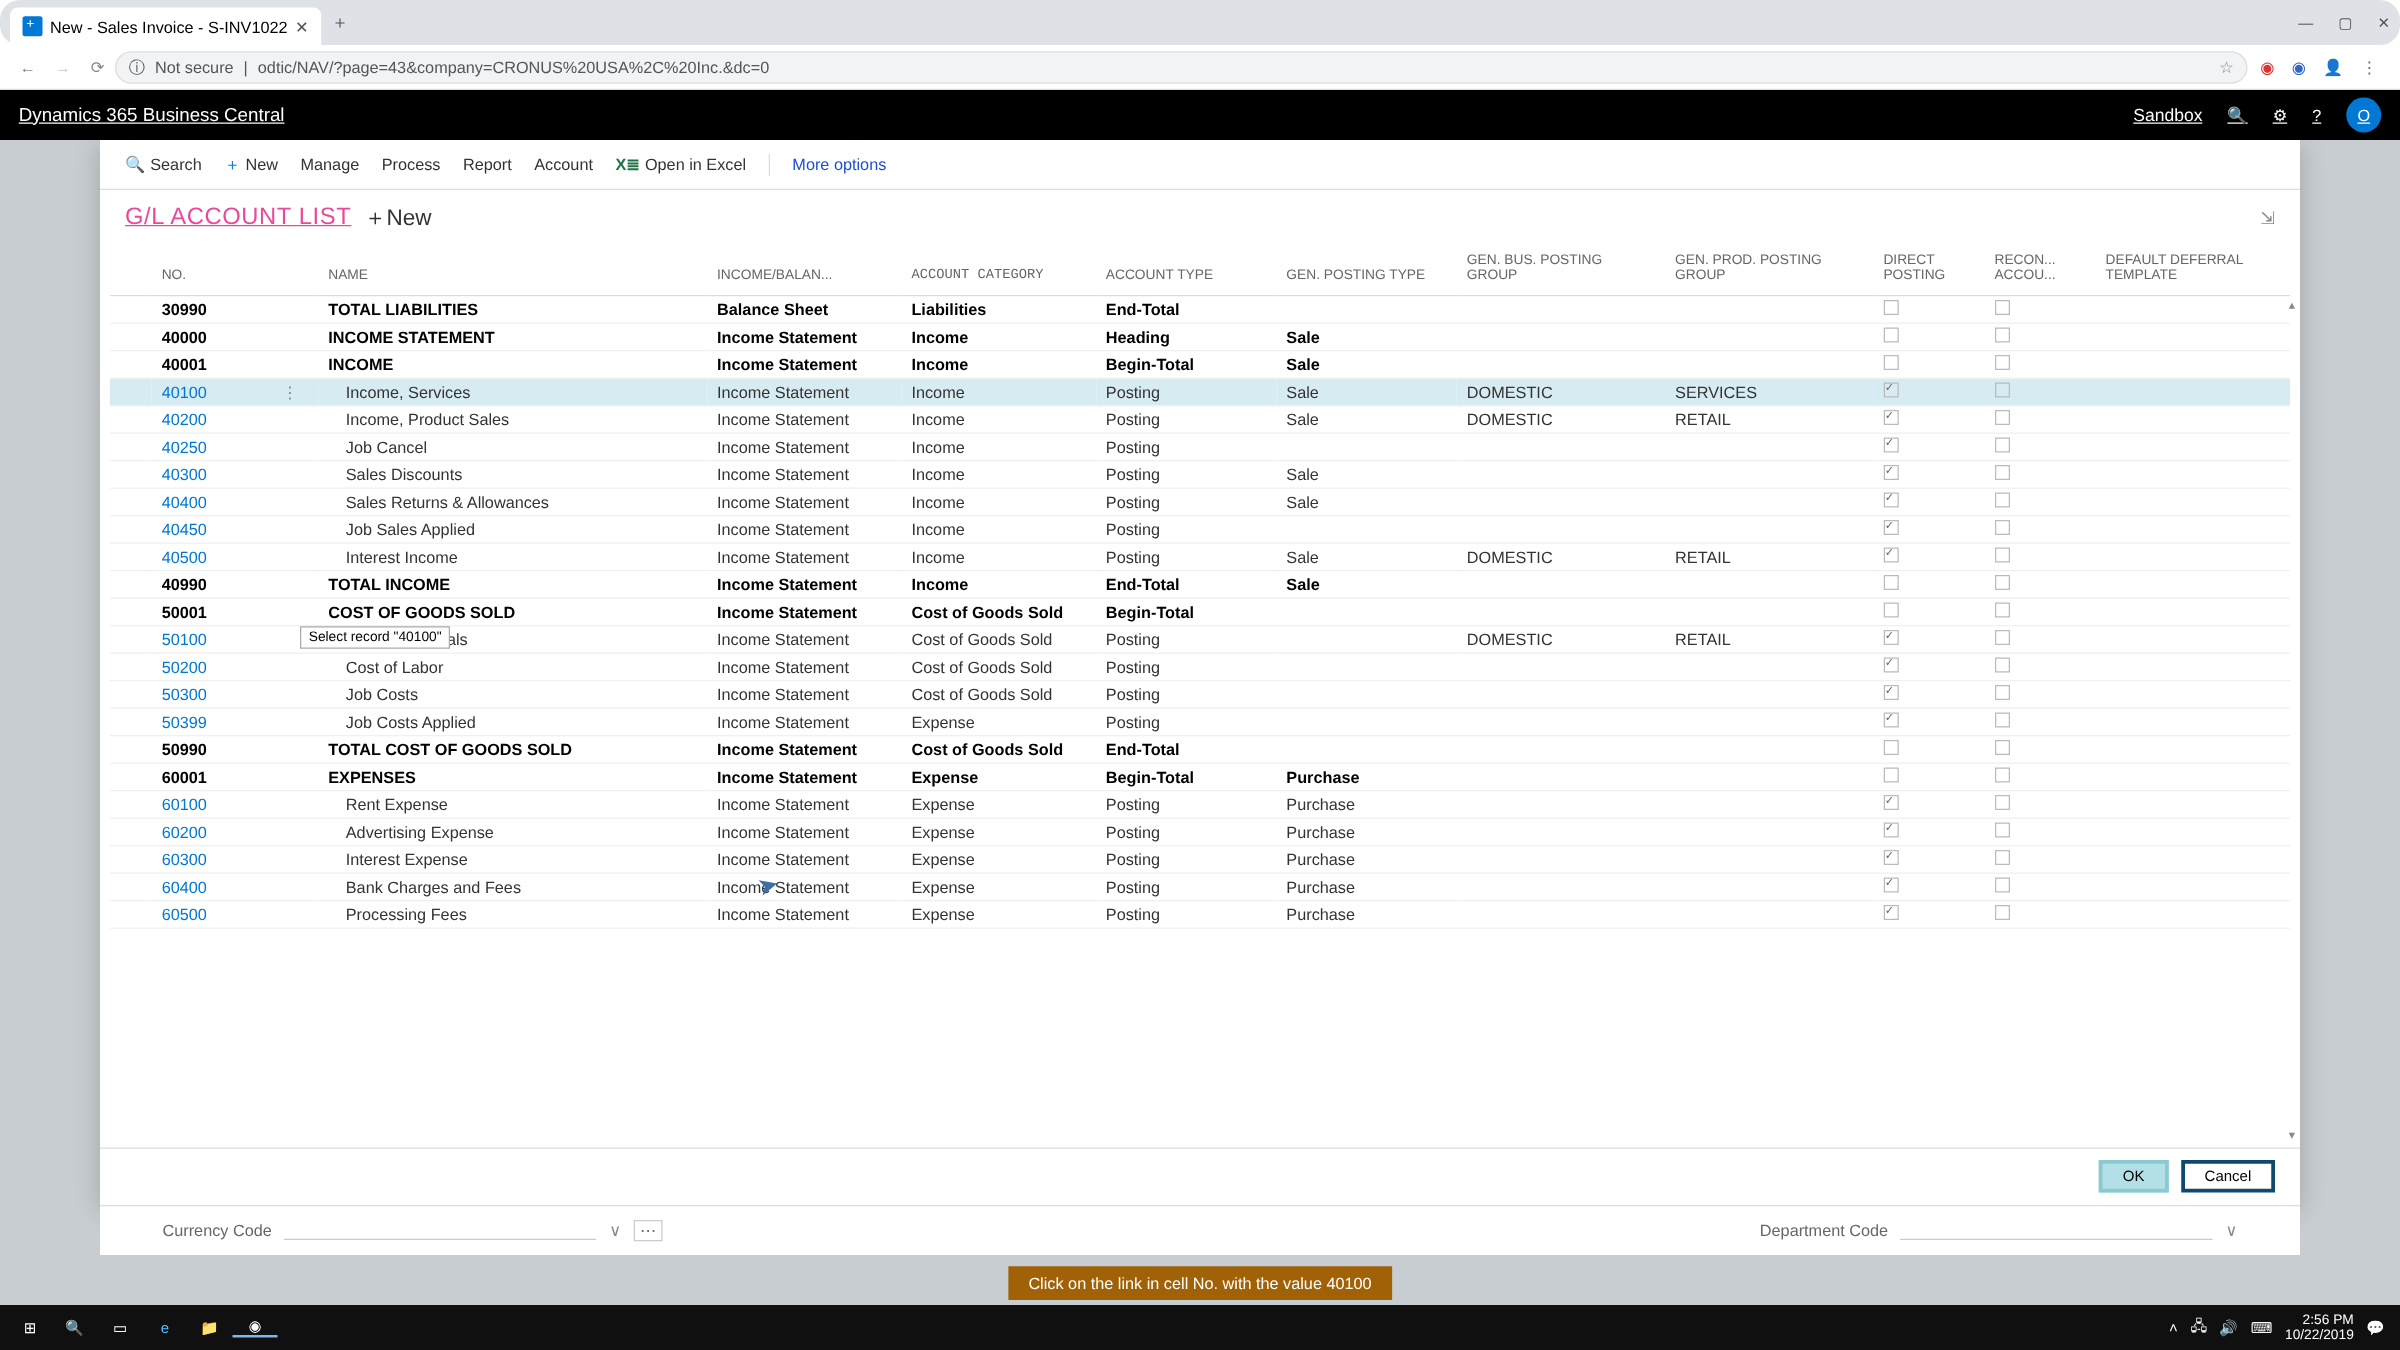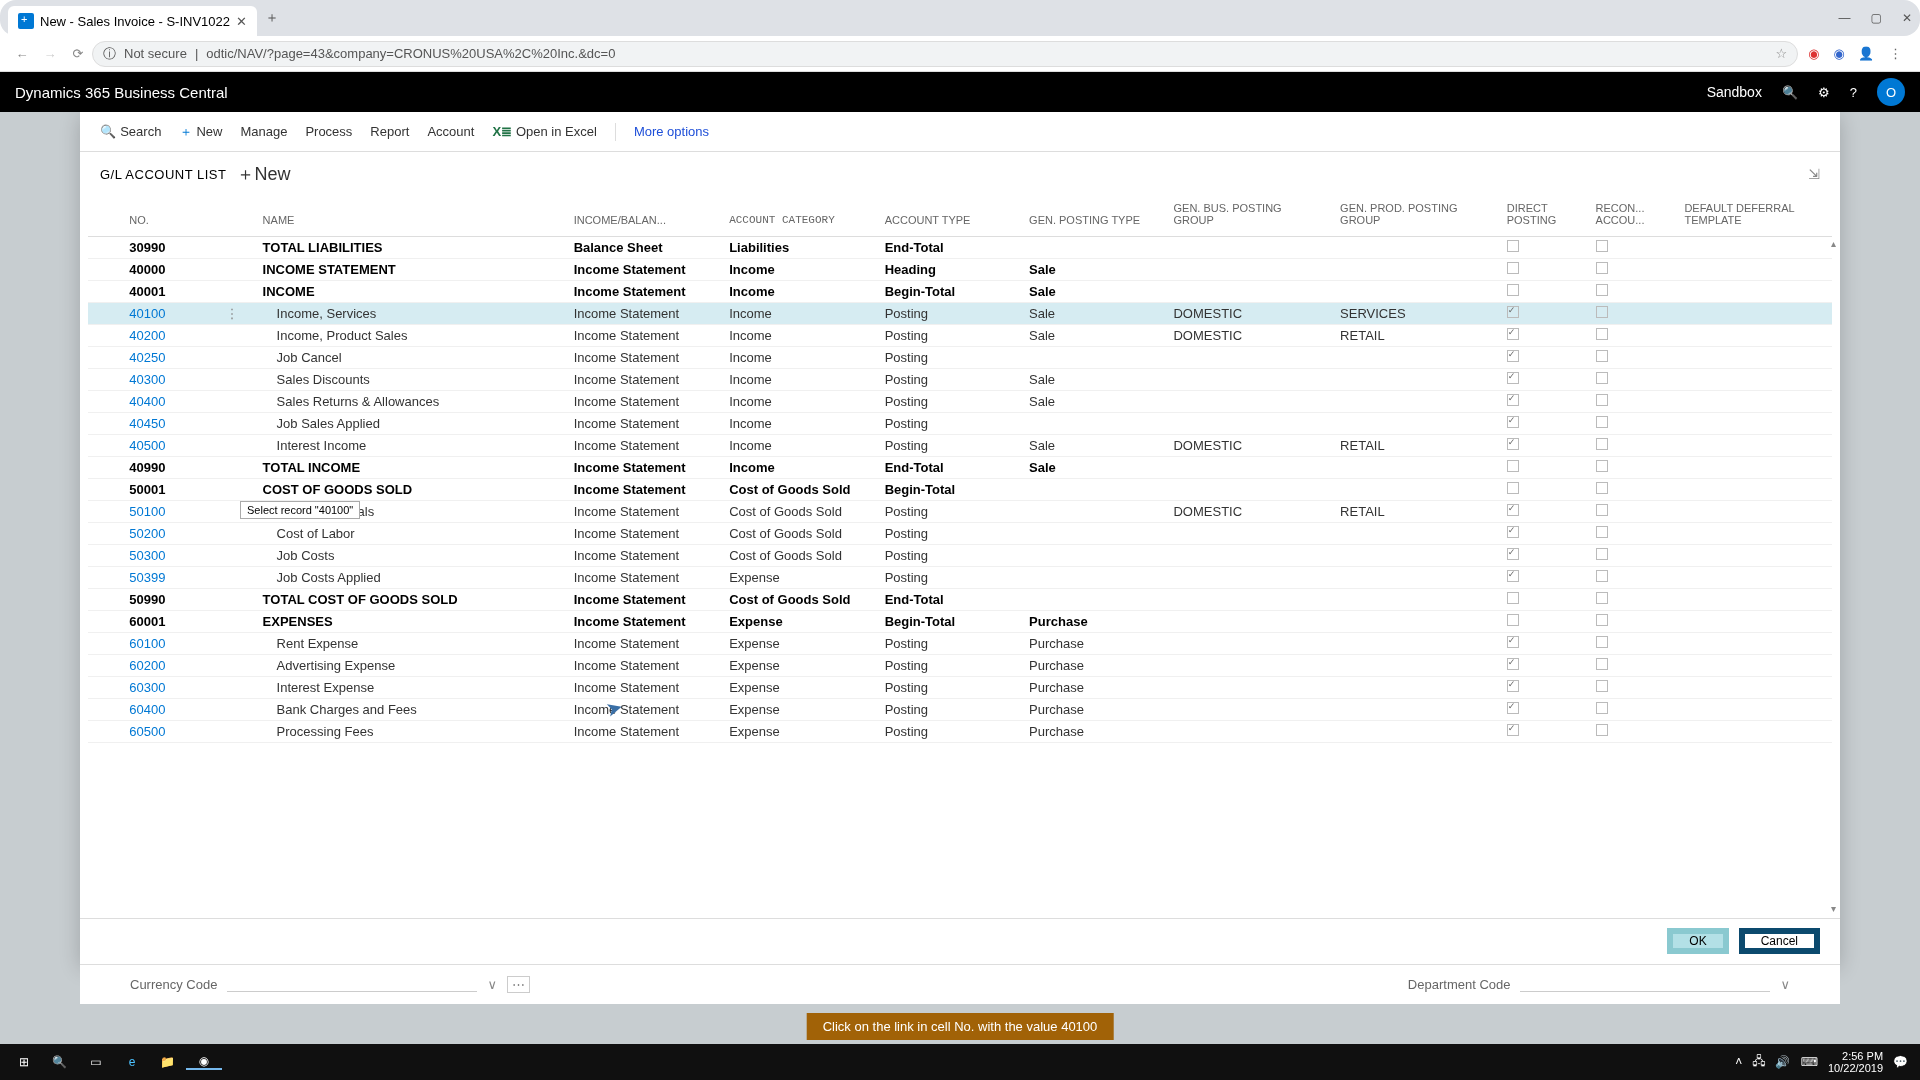--- a/index.html
+++ b/index.html
@@ -13,57 +13,57 @@
 .tab-close { color:#555; cursor:pointer; }
 .new-tab { margin-left: 8px; color: #555; font-size: 14px; }
 .win-controls { margin-left: auto; display: flex; gap: 20px; color: #555; font-size: 12px; }
 
 .addr-bar { height: 36px; display: flex; align-items: center; padding: 0 8px; border-bottom: 1px solid #ddd; }
 .nav-btn { width: 28px; text-align: center; color: #888; cursor: pointer; }
 .addr-input { flex: 1; height: 26px; border: 1px solid #ddd; border-radius: 13px; padding: 0 10px; display: flex; align-items: center; gap: 8px; color: #555; background:#f1f3f4; }
 .addr-icons { display: flex; gap: 14px; padding: 0 10px; color: #666; }
 .addr-star { margin-left: auto; color:#888; }
 
-.app-header { background: #000; color: #fff; height: 40px; display: flex; align-items: center; padding: 0 15px; }
+.app-header { background: #000; color: #fff; height: 40px; display: flex; align-items: center; padding: 0 15px; text-decoration: underline; }
 .app-title { font-size: 15px; }
 .app-header-right { margin-left: auto; display: flex; gap: 20px; align-items: center; }
 .app-env { font-size: 14px; }
 .hdr-icon { color: #fff; cursor: pointer; }
 .avatar { width: 28px; height: 28px; border-radius: 50%; background: #0078d4; color: #fff; display: flex; align-items: center; justify-content: center; font-size: 13px; }
 
 .page-body { flex: 1; background: #c7cdd0; padding: 0 80px; position: relative; }
 
 .modal { background: #fff; width: 100%; height: 88%; box-shadow: 0 4px 20px rgba(0,0,0,.2); display: flex; flex-direction: column; }
 .modal-toolbar { height: 40px; border-bottom: 1px solid #ddd; display: flex; align-items: center; padding: 0 20px; gap: 18px; color: #333; }
 .tbar-item { display: flex; align-items: center; gap: 4px; cursor: pointer; font-size: 13px; }
 .tbar-icon { color: #0078d4; }
 .excel-icon { color: #217346; font-weight: bold; }
 .tbar-sep { width: 1px; height: 18px; background: #ddd; }
 
 .modal-title-row { height: 44px; display: flex; align-items: center; padding: 0 20px; gap: 10px; }
-.modal-title { font-size: 13px; color: #000000; letter-spacing: .5px; }
+.modal-title { font-size: 19px; color: #ec4899; letter-spacing: .5px; text-decoration: underline; }
 .modal-new { font-size: 18px; color: #333; }
 .modal-collapse { margin-left: auto; color: #888; cursor: pointer; font-size: 14px; }
 
 .table-wrap { flex: 1; overflow: auto; padding: 0 8px; position: relative; }
 table { width: 100%; border-collapse: collapse; }
 th { text-align: left; font-size: 11px; color: #666; font-weight: normal; padding: 6px 8px 10px 8px; vertical-align: bottom; border-bottom: 1px solid #ddd; }
 td { padding: 3px 8px; font-size: 13px; color: #333; border-bottom: 1px solid #f0f0f0; height: 21px; }
 tr.bold td { font-weight: bold; color: #000; }
 tr.selected td { background: #d6ecf2; }
 td.no-link { color: #0078d4; }
 td.indent { padding-left: 22px; }
 .chk { display: inline-block; width: 12px; height: 12px; border: 1px solid #bbb; position: relative; }
 .chk.on::after { content:"✓"; font-size: 9px; color: #666; position: absolute; left: 0px; top: -2px; }
 .row-menu { color:#888; cursor:pointer; position:absolute; }
 
 .tooltip { position: absolute; background: #fff; border: 1px solid #aaa; padding: 2px 6px; font-size: 11px; left: 160px; top: 305px; z-index: 50; }
 
 .modal-footer { height: 46px; border-top: 1px solid #ddd; display: flex; align-items: center; justify-content: flex-end; padding: 0 20px; gap: 10px; }
-.btn { height: 26px; padding: 0 16px; border: 6px solid #0c4a6e; background: #fff; cursor: pointer; font-size: 12px; }
+.btn { height: 26px; padding: 0 16px; border: 3px solid #0c4a6e; background: #fff; cursor: pointer; font-size: 12px; }
 .btn.primary { background: #b3e0e6; border-color: #8ac9d0; }
 
 .under-fields { background: #fff; height: 40px; margin-top: 0; padding: 0 50px; display: flex; gap: 30px; align-items: center; border-top: 1px solid #ddd; }
 .field { display: flex; align-items: center; gap: 10px; color: #666; }
 .field input { border: none; border-bottom: 1px solid #ccc; width: 250px; font-size: 13px; }
 .field .dd { color: #888; cursor:pointer; }
 .field .ellipsis { border: 1px solid #ccc; padding: 0 4px; cursor:pointer; }
 
 .instruction-bar { position: absolute; left: 50%; transform: translateX(-50%); bottom: 40px; background: #a16207; color: #fff; padding: 6px 16px; font-size: 13px; }
 

